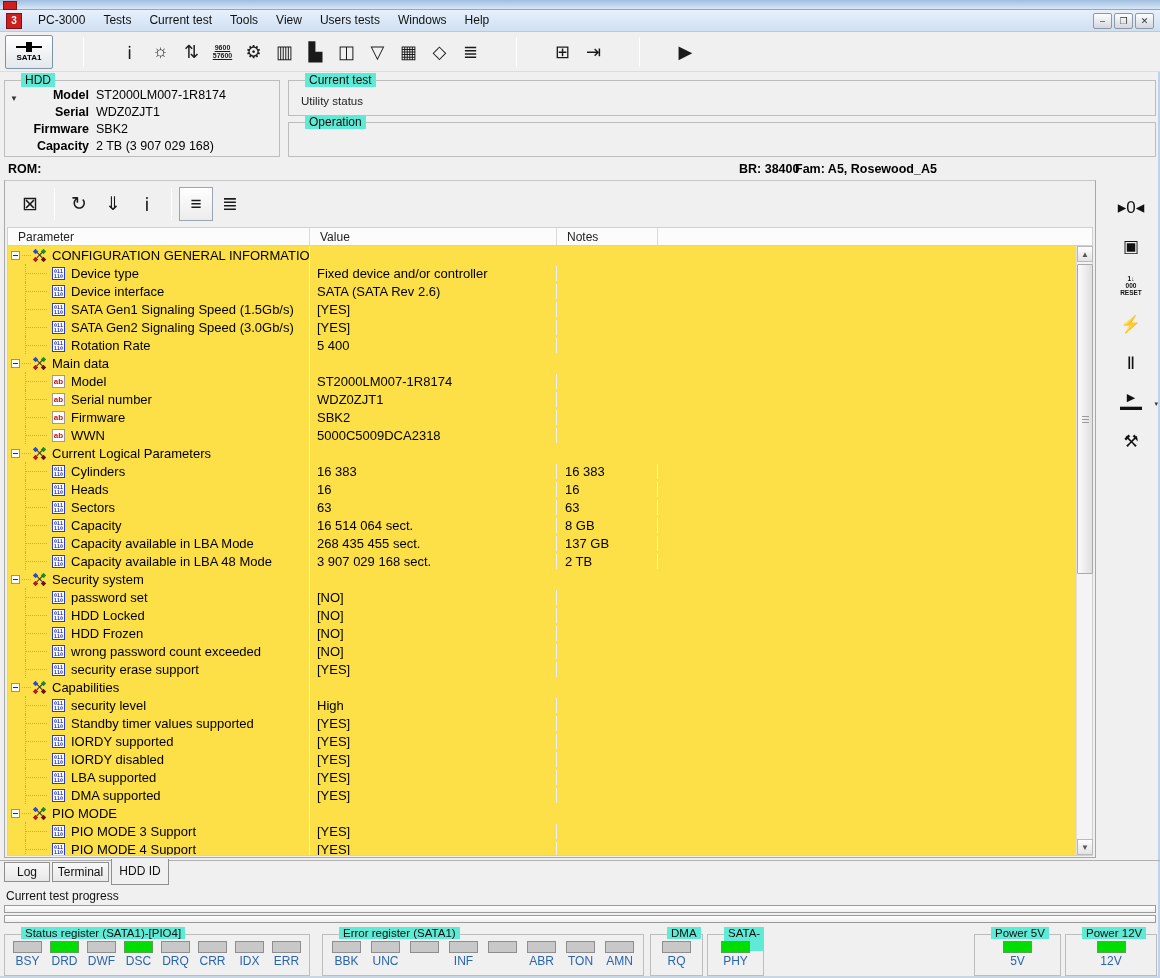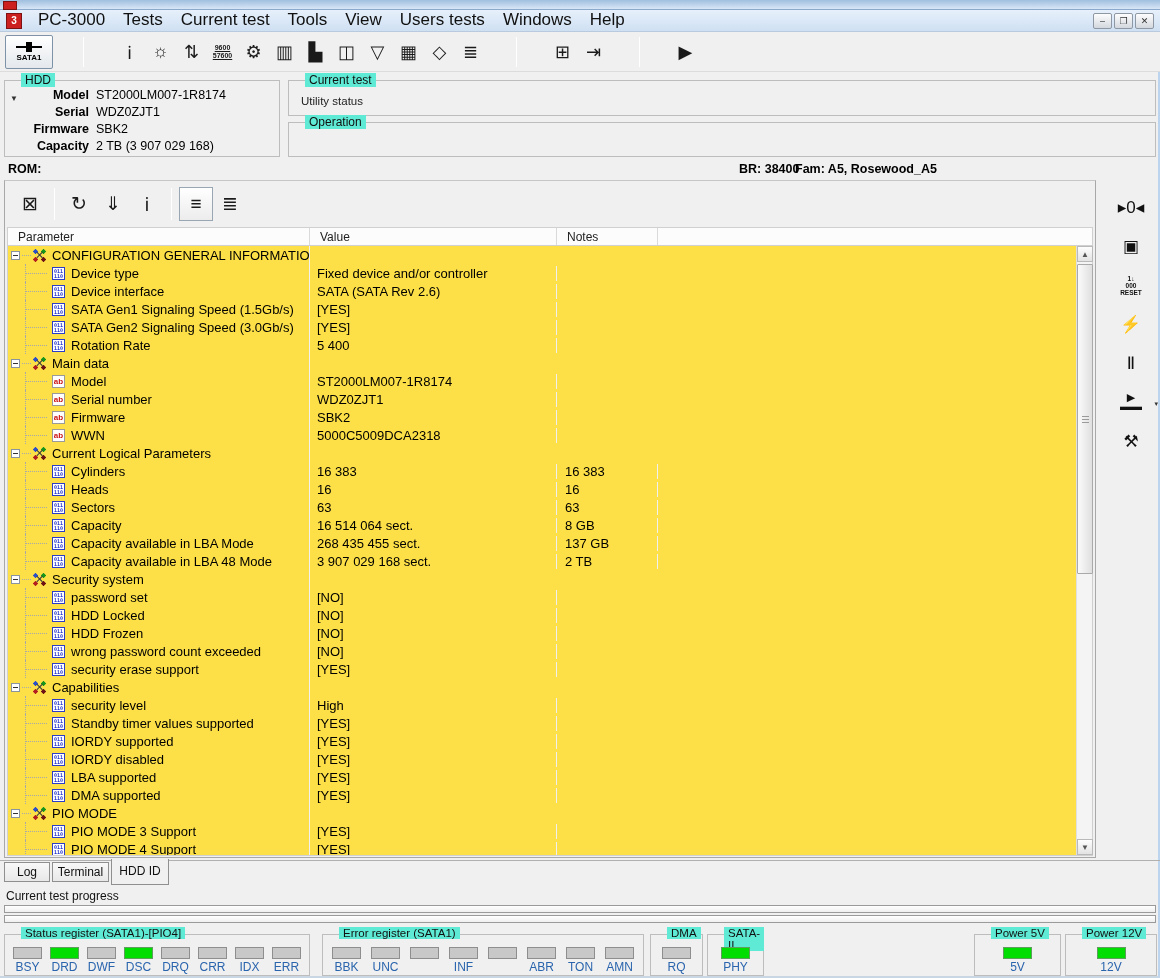--- a/index.html
+++ b/index.html
@@ -8,21 +8,21 @@
 
   
   #titlebar-strip { position:absolute; left:0; top:0; width:1160px; height:10px;
     background:linear-gradient(#9fbede,#d9e7f7); border-bottom:1px solid #8aa9cc; }
   #parent-icon { position:absolute; left:3px; top:1px; width:14px; height:9px; background:#cc2020; border:1px solid #7e1212; }
 
   #menubar { position:absolute; left:0; top:10px; width:1160px; height:22px;
     background:linear-gradient(#e7f0fb,#cfe0f3); border-bottom:1px solid #b9cade; display:flex; align-items:center; }
   #app-icon { width:16px; height:16px; margin:0 7px 0 6px; background:#cc2020; border:1px solid #7e1212;
     color:#fff; font-size:10px; font-weight:bold; text-align:center; line-height:14px; }
-  .menu-item { padding:2px 9px 3px 9px; font-size:17px; color:#111; cursor:default; }
+  .menu-item { padding:2px 9px 3px 9px; font-size:12px; color:#111; cursor:default; }
   #win-buttons { margin-left:auto; margin-right:6px; display:flex; gap:2px; }
   .win-btn { width:19px; height:16px; border:1px solid #8e98a4; border-radius:2px;
     background:linear-gradient(#fdfdfd,#d3d8de); font-size:9px; line-height:14px; text-align:center; color:#333; }
 
   
   #toolbar { position:absolute; left:0; top:32px; width:1160px; height:40px; background:#f0f0f0;
     border-bottom:1px solid #dcdcdc; display:flex; align-items:center; padding-left:5px;gap:24px; }
   #port-button { width:48px; height:34px; border:1px solid #7f93a8; border-radius:2px;
     background:linear-gradient(#ffffff,#e4e8ec); display:flex; flex-direction:column; align-items:center; justify-content:center; }
   #port-glyph { position:relative; width:26px; height:10px; }
@@ -115,21 +115,21 @@
   #tab-2 { left:111px; top:859px; width:58px; height:26px; line-height:24px; background:#f0f0f0; border-top:none; }
 
   #progress-label { position:absolute; left:6px; top:889px; font-size:12px; color:#111; }
   .pbar { position:absolute; left:4px; width:1152px; height:8px; border:1px solid #9a9a9a; background:linear-gradient(#ffffff,#efefef); }
   #pbar-1 { top:905px; } #pbar-2 { top:915px; }
 
   
   #statusbar { position:absolute; left:0; top:926px; width:1160px; height:52px; }
   .sgroup { position:absolute; top:8px; height:42px; border:1px solid #bdbdbd; background:#f0f0f0; }
   .sgroup .gb-legend { font-size:11.5px; }
-  .led-row { position:absolute; left:0; right:0; top:12px; display:flex; justify-content:space-around; padding:0 4px; }
+  .led-row { position:absolute; left:0; right:0; top:6px; display:flex; justify-content:space-around; padding:0 4px; }
   .led-item { display:flex; flex-direction:column; align-items:center; width:34px; }
   .led { width:29px; height:12px; background:#c8c8c8; border:1px solid #8e8e8e; }
   .led.on { background:#00dd00; border-color:#5d9e5d; }
   .led-label { margin-top:2px; font-size:12px; color:#2a64ad; line-height:12px; height:13px; }
   .sg-0 { left:4px; width:306px; } .sg-1 { left:322px; width:322px; }
   .sg-2 { left:650px; width:53px; } .sg-3 { left:707px; width:57px; }
   .sg-4 { left:974px; width:87px; } .sg-5 { left:1065px; width:92px; }
 </style>
 </head>
 <body>

